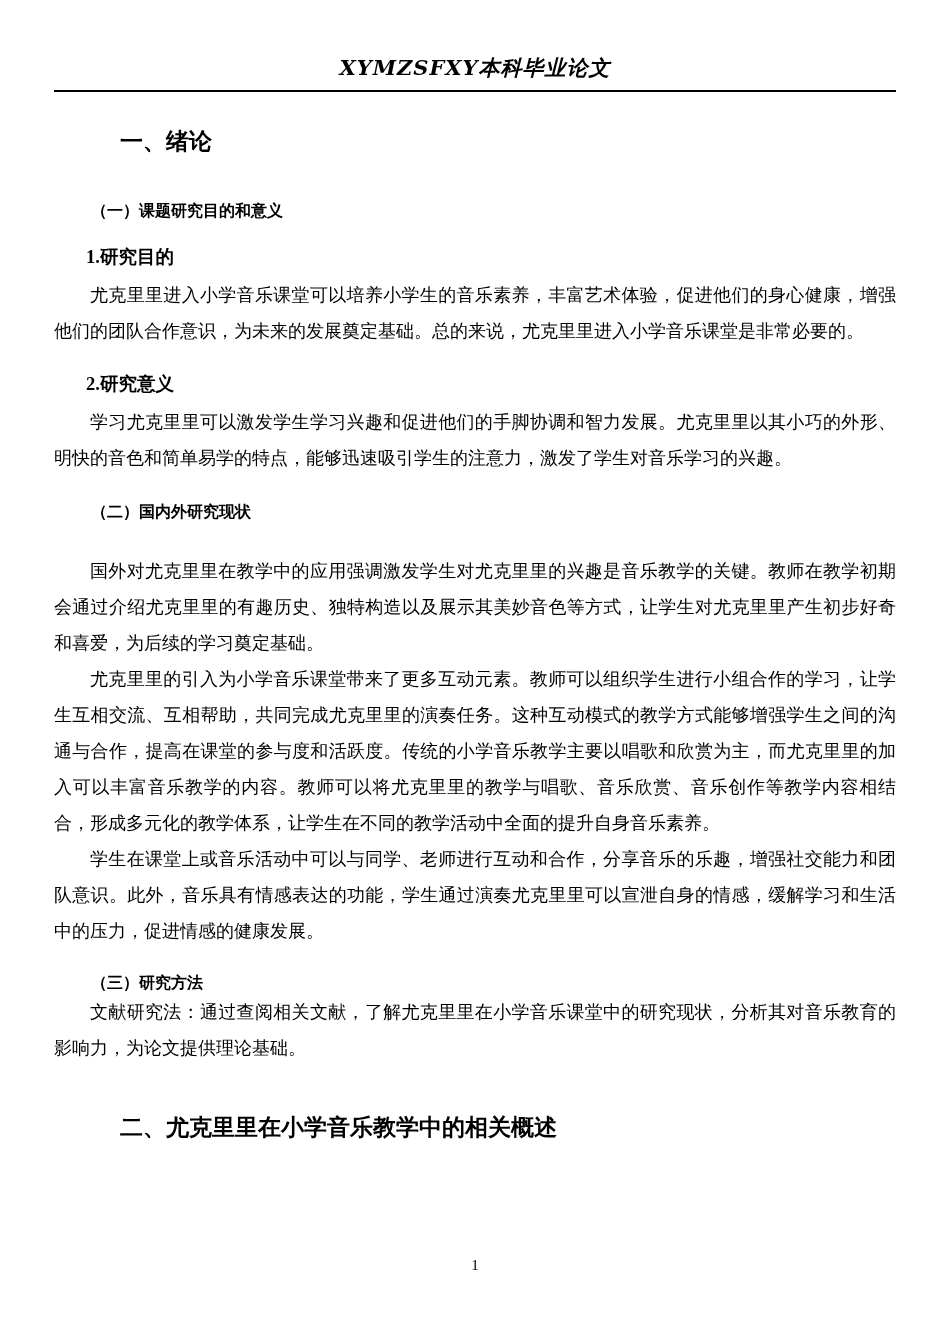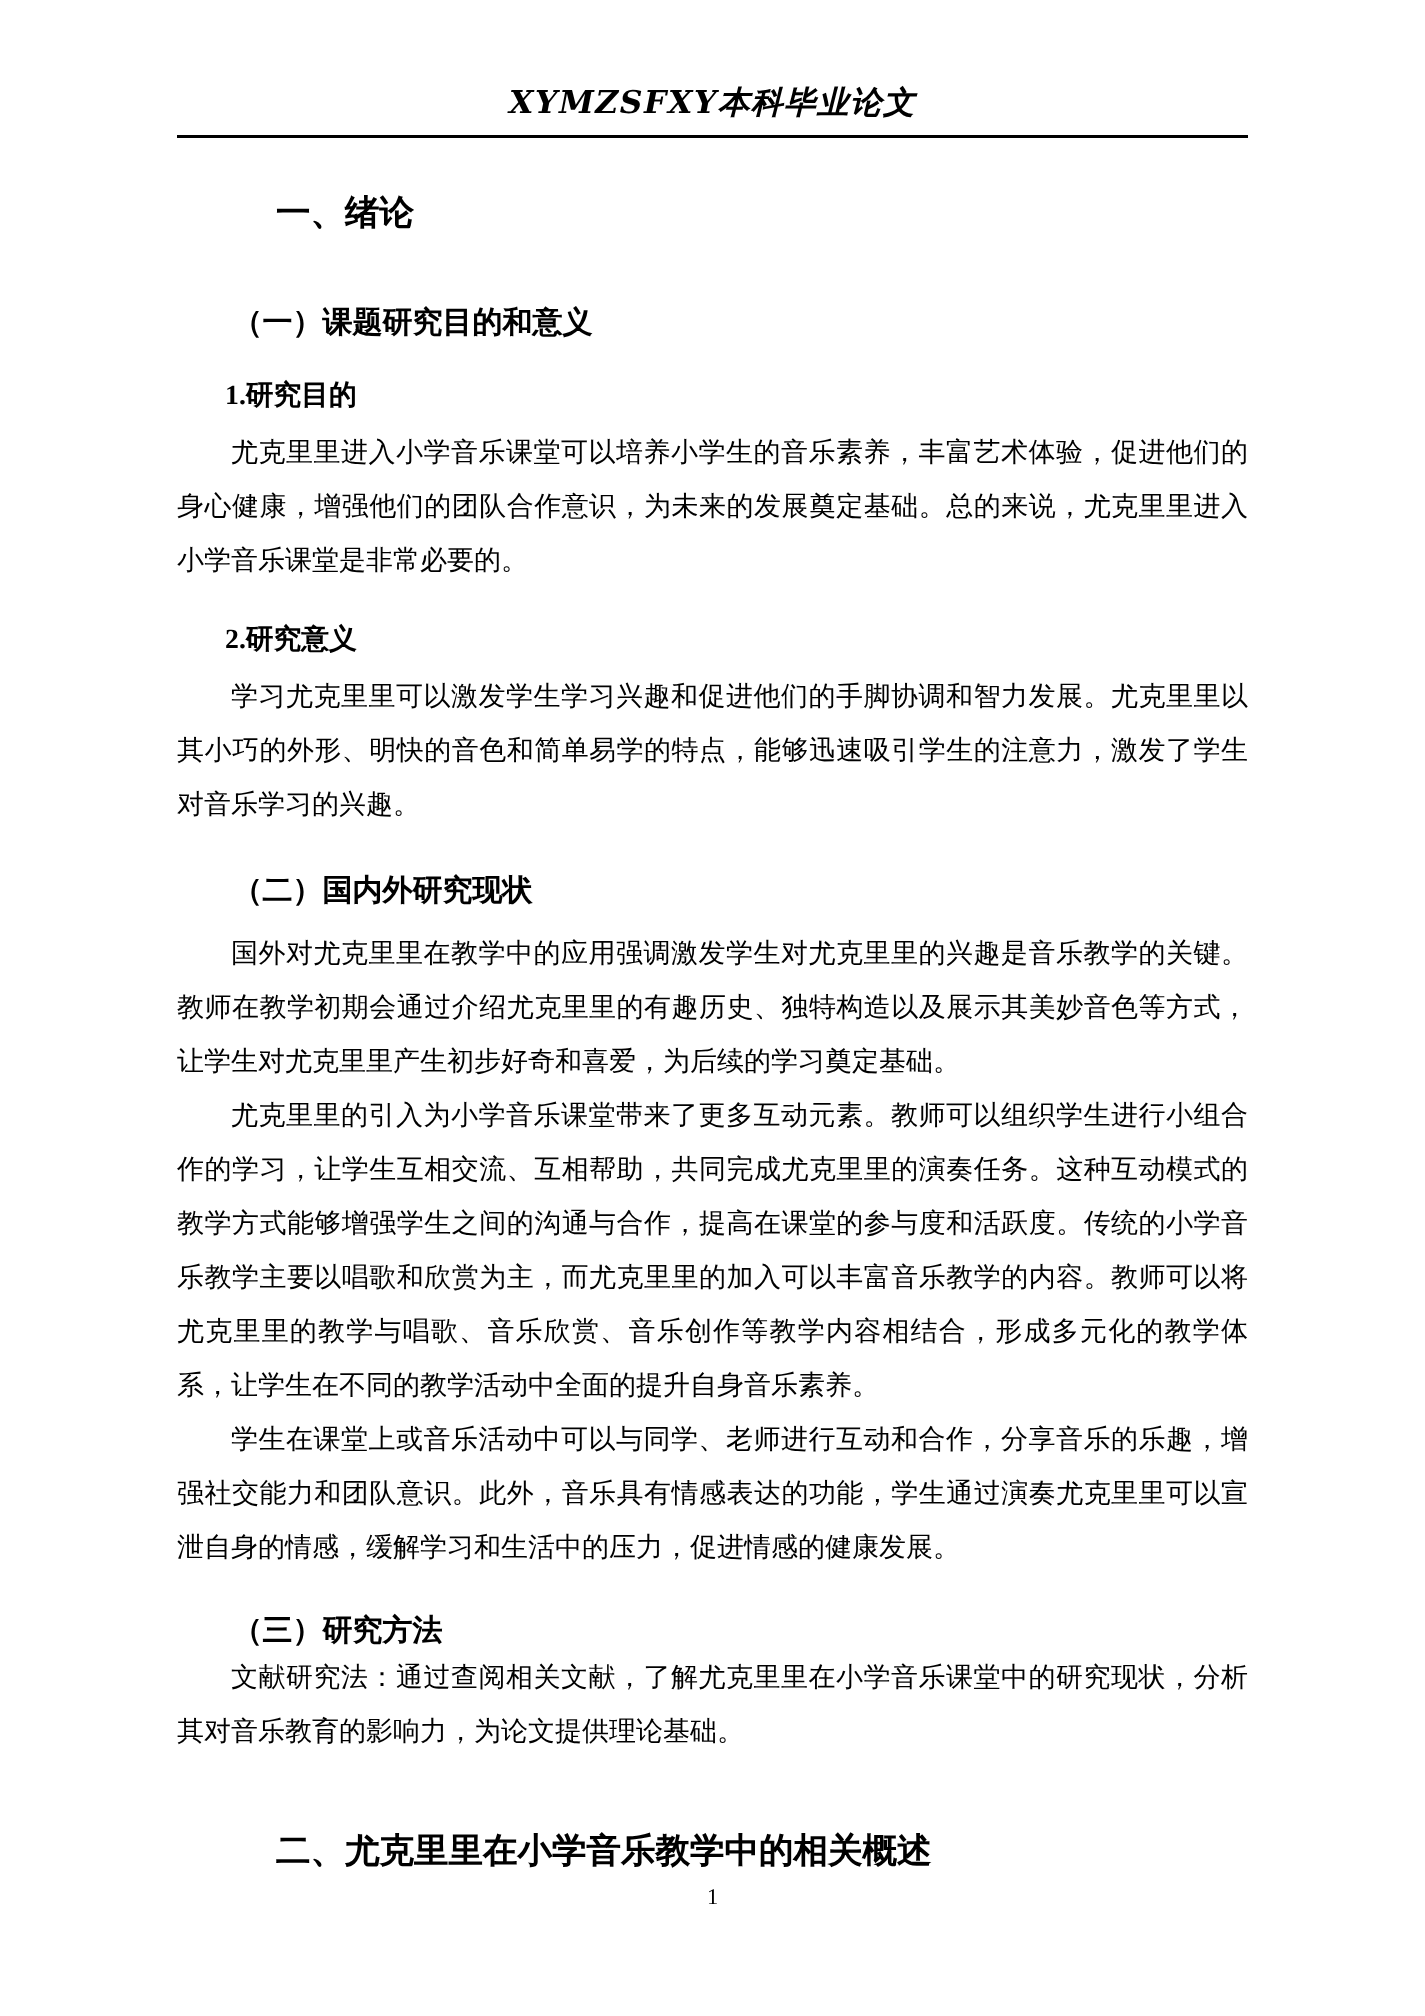--- a/index.html
+++ b/index.html
@@ -4,21 +4,21 @@
 <style>
   * { margin: 0; padding: 0; box-sizing: border-box; }
   html, body { background: #9b9b9b; }
   body { display: flex; justify-content: center; }
   .page {
     position: relative;
     width: 950px;
     height: 1344px;
     background: #ffffff;
     color: #000000;
-    padding: 0 118px;
+    padding: 0 54px;
     font-family: "Liberation Serif", "DejaVu Serif", serif;
     overflow: hidden;
   }
   .doc-header {
     padding-top: 54px;
     padding-bottom: 8px;
     border-bottom: 2px solid #000000;
     text-align: center;
   }
   .header-title {
@@ -34,26 +34,26 @@
     font-weight: bold;
     font-size: 23px;
     color: #000000;
     padding-left: 66px;
   }
   .h1.chapter-1 { margin-top: 34px; }
   .h1.chapter-2 { margin-top: 46px; }
   .h2 {
     font-family: "Liberation Sans", "DejaVu Sans", sans-serif;
     font-weight: bold;
-    font-size: 20px;
+    font-size: 16px;
     color: #000000;
     padding-left: 37px;
   }
   .h2.s1 { margin-top: 44px; margin-bottom: 16px; }
-  .h2.s2 { margin-top: 26px; margin-bottom: 10px; }
+  .h2.s2 { margin-top: 26px; margin-bottom: 30px; }
   .h2.s3 { margin-top: 24px; }
   .h3 {
     font-family: "Liberation Serif", "DejaVu Serif", serif;
     font-weight: bold;
     font-size: 18.5px;
     color: #000000;
     padding-left: 32px;
     margin-top: 22px;
     margin-bottom: 8px;
   }

